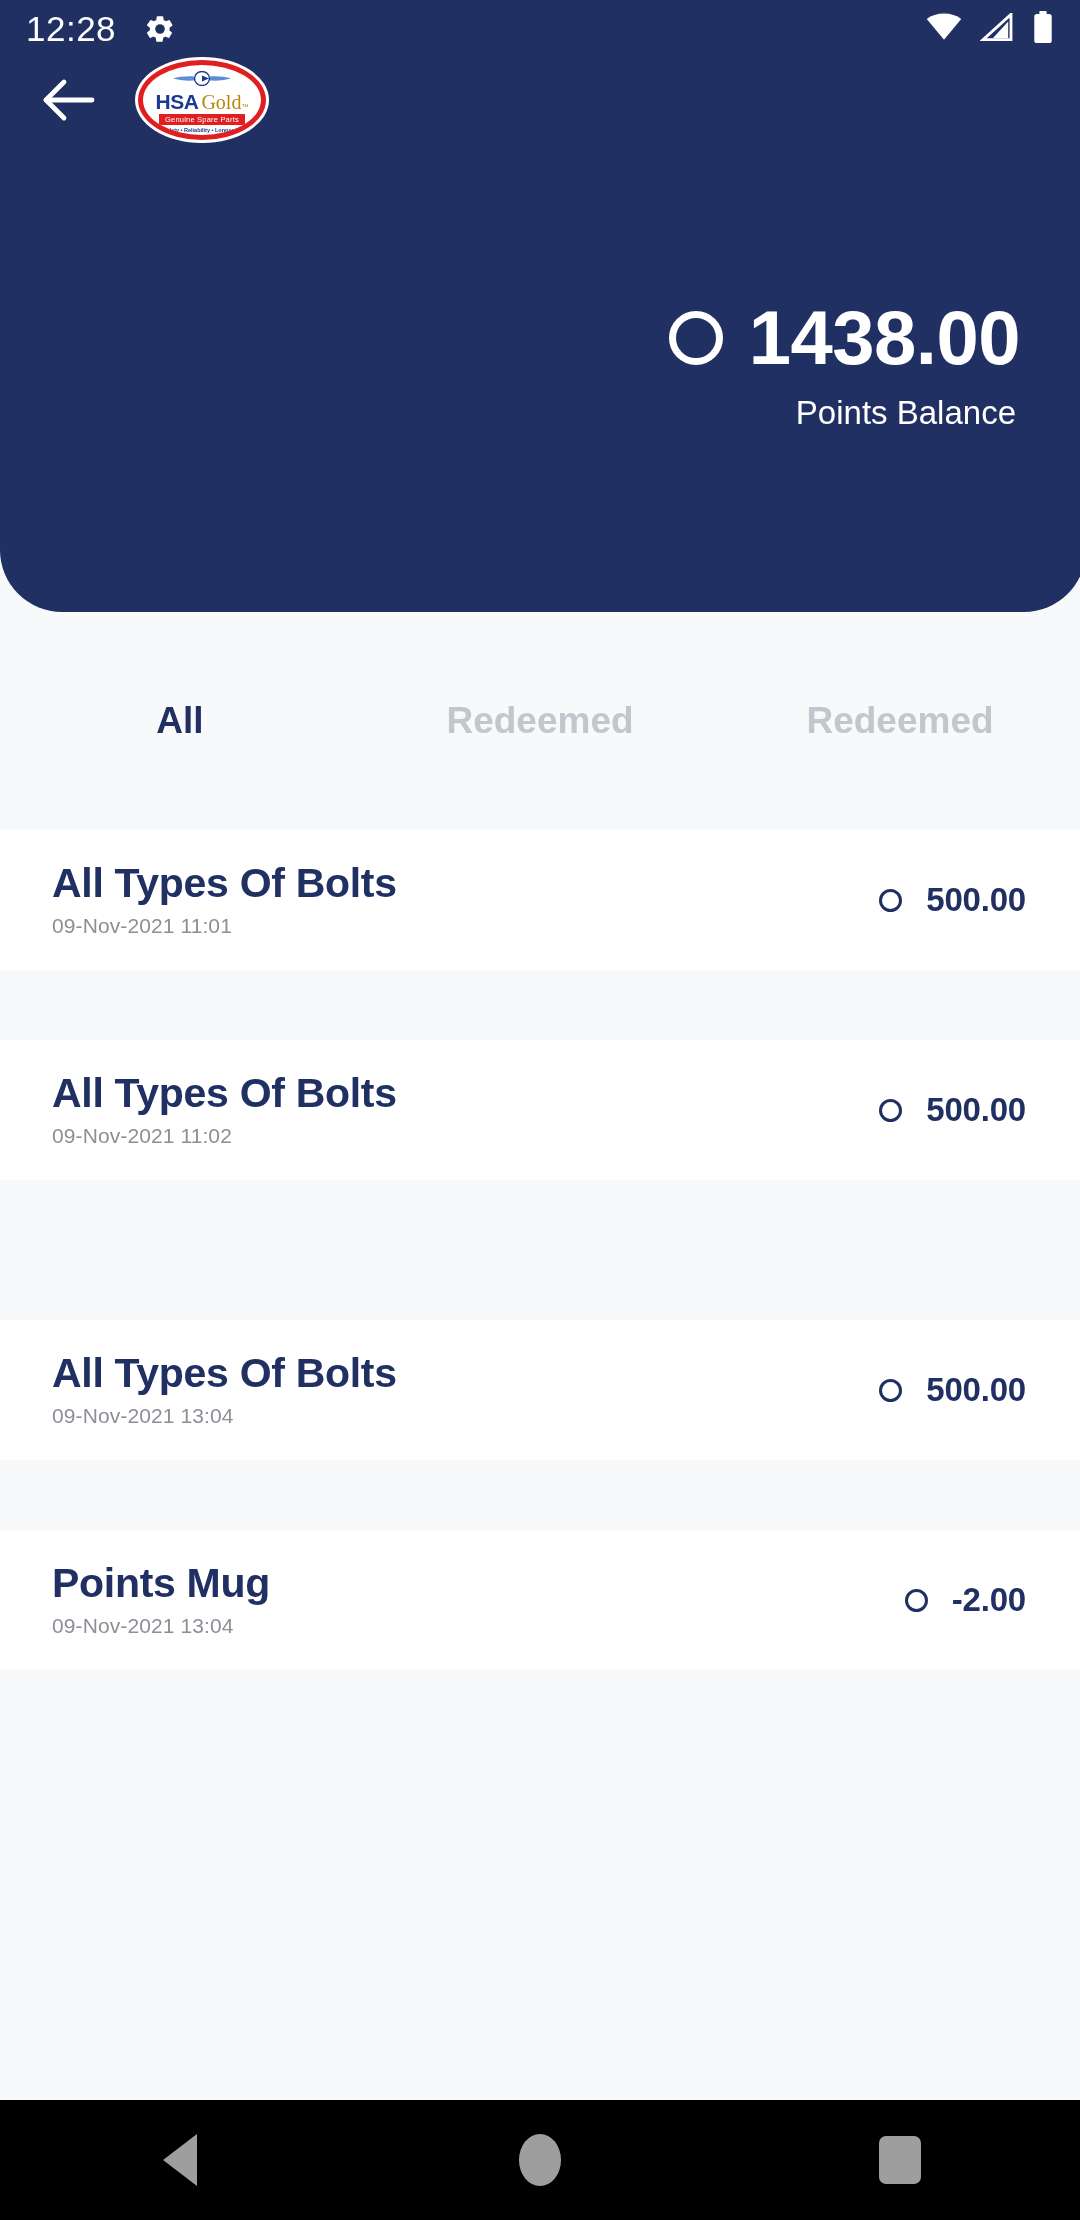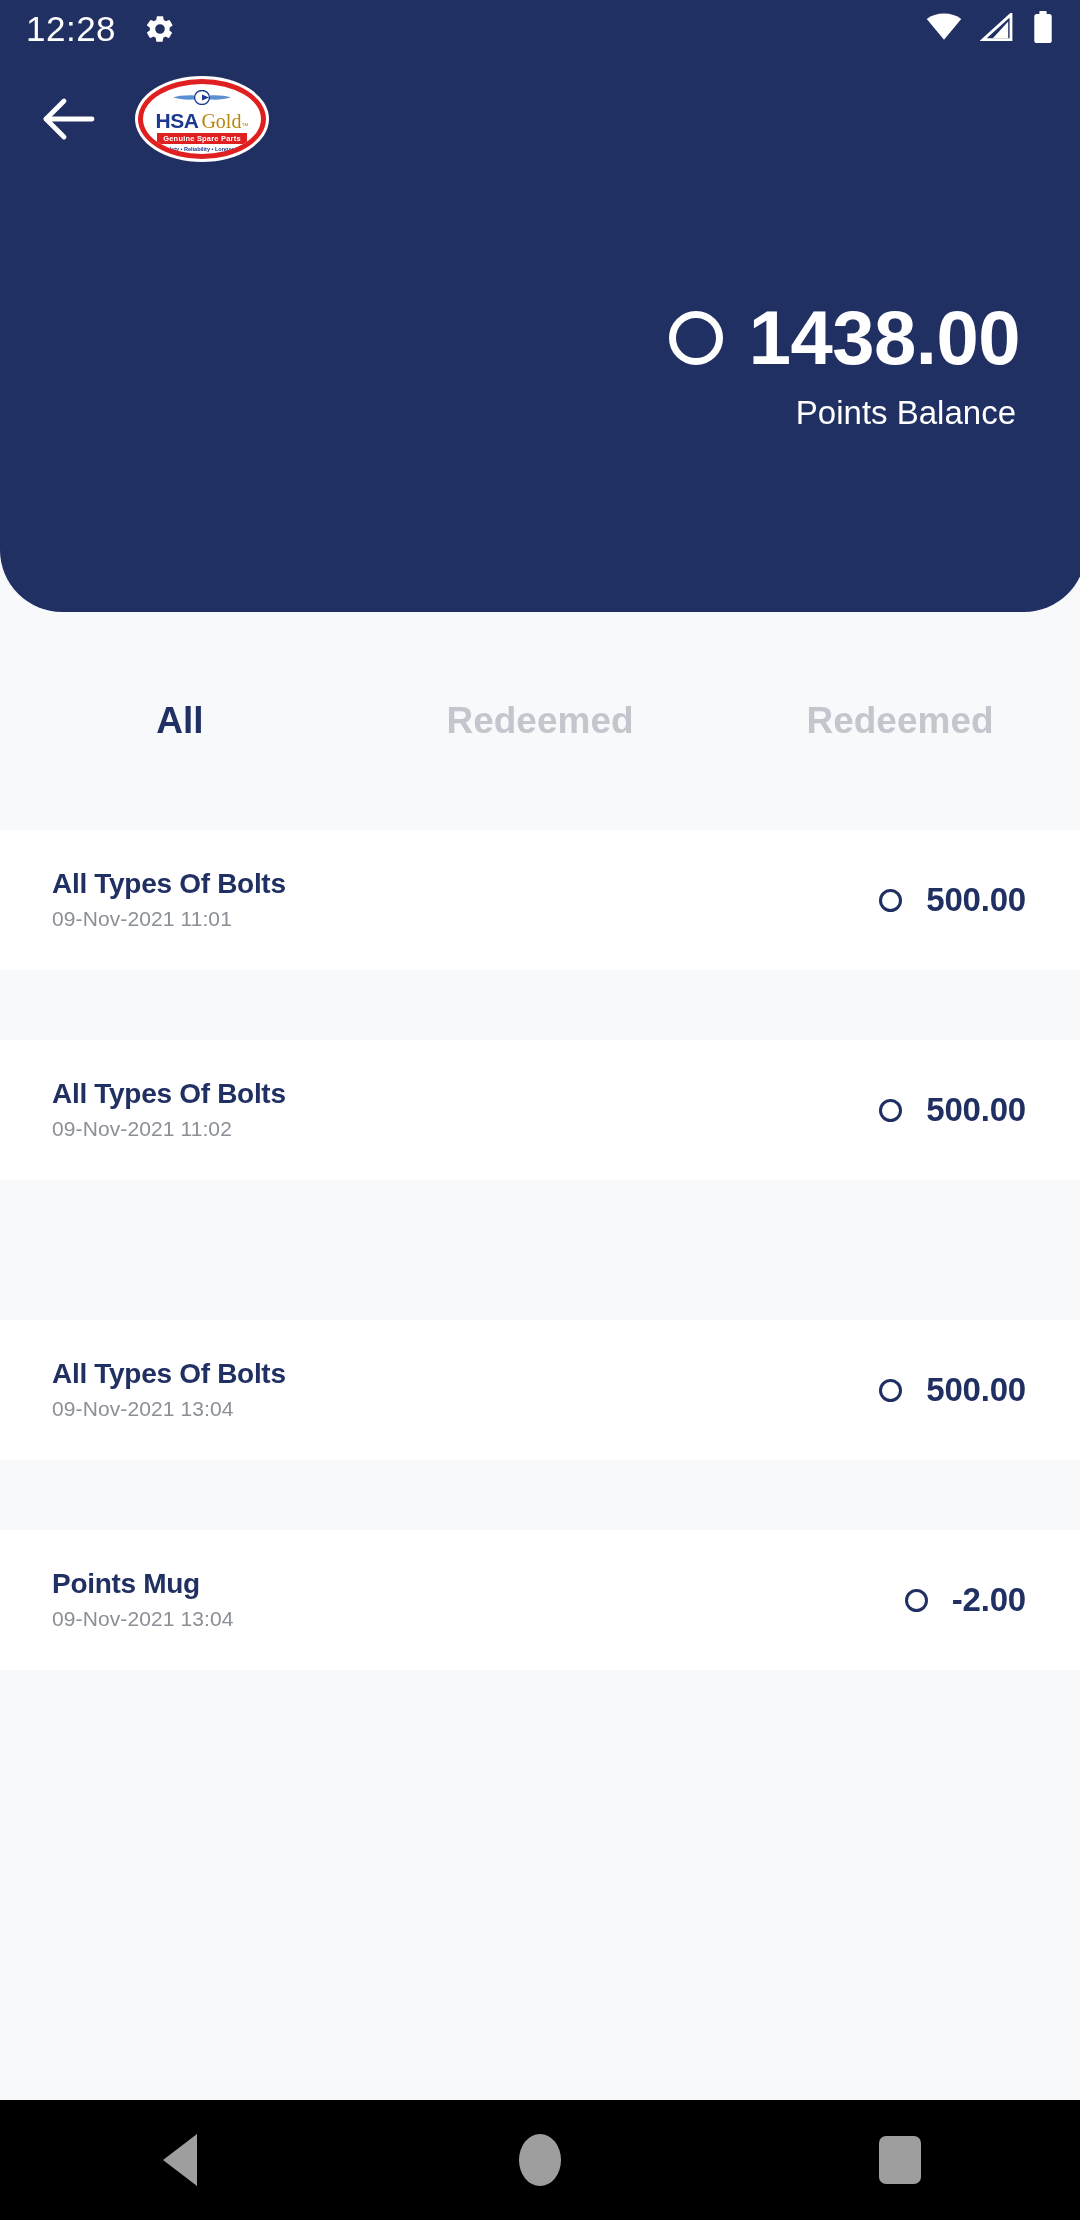--- a/index.html
+++ b/index.html
@@ -22,21 +22,21 @@
   .status-right { margin-left:auto; display:flex; align-items:center; gap:18px; }
 
   
   .header {
     position:absolute; top:0; left:0; width:1086px; height:612px;
     background:#213063;
     border-bottom-left-radius:62px;
     border-bottom-right-radius:62px;
   }
   .appbar {
-    position:absolute; top:59px; left:0; width:1080px; height:120px;
+    position:absolute; top:40px; left:0; width:1080px; height:120px;
     display:flex; align-items:center;
   }
   .back-btn {
     width:96px; height:96px; margin-left:20px;
     display:flex; align-items:center; justify-content:center;
     cursor:pointer;
   }
   .brand-logo {
     width:128px; height:80px; margin-left:22px;
     border-radius:50%;
@@ -48,21 +48,21 @@
     overflow:hidden;
     position:relative;
   }
   .logo-wing { margin-top:4px; }
   .logo-word { display:flex; align-items:baseline; line-height:1; margin-top:1px; }
   .logo-hsa { font-size:21px; font-weight:bold; color:#1b3a8f; letter-spacing:-0.5px; }
   .logo-gold { font-size:20px; color:#b8860b; margin-left:3px; font-family:"Liberation Serif", serif; }
   .logo-tm { font-size:7px; color:#b8860b; }
   .logo-bar {
     margin-top:2px; background:#e02020; color:#ffffff;
-    font-size:7.5px; font-weight:bold; letter-spacing:0.2px;
+    font-size:7.5px; font-weight:normal; letter-spacing:0.2px;
     padding:1px 6px; white-space:nowrap;
   }
   .logo-tag {
     margin-top:1.5px; font-size:5.5px; color:#1b3a8f;
     white-space:nowrap; font-weight:bold;
   }
 
   
   .balance {
     position:absolute; top:300px; left:0; width:1080px;
@@ -101,21 +101,21 @@
     display:flex; flex-direction:column;
   }
   .txn-row {
     width:1080px; height:140px; background:#ffffff;
     display:flex; align-items:center;
     padding:0 54px 0 52px;
     cursor:pointer;
   }
   .txn-left { display:flex; flex-direction:column; justify-content:center; }
   .txn-title {
-    font-size:28px; font-weight:bold; color:#213063;
+    font-size:41px; font-weight:bold; color:#213063;
     line-height:1.05; letter-spacing:-0.3px;
   }
   .txn-date {
     font-size:21px; color:#8b8f96; margin-top:9px; letter-spacing:0.1px;
   }
   .txn-right {
     margin-left:auto; display:flex; align-items:center; gap:24px;
   }
   .coin-sm {
     width:23px; height:23px; border-radius:50%;

